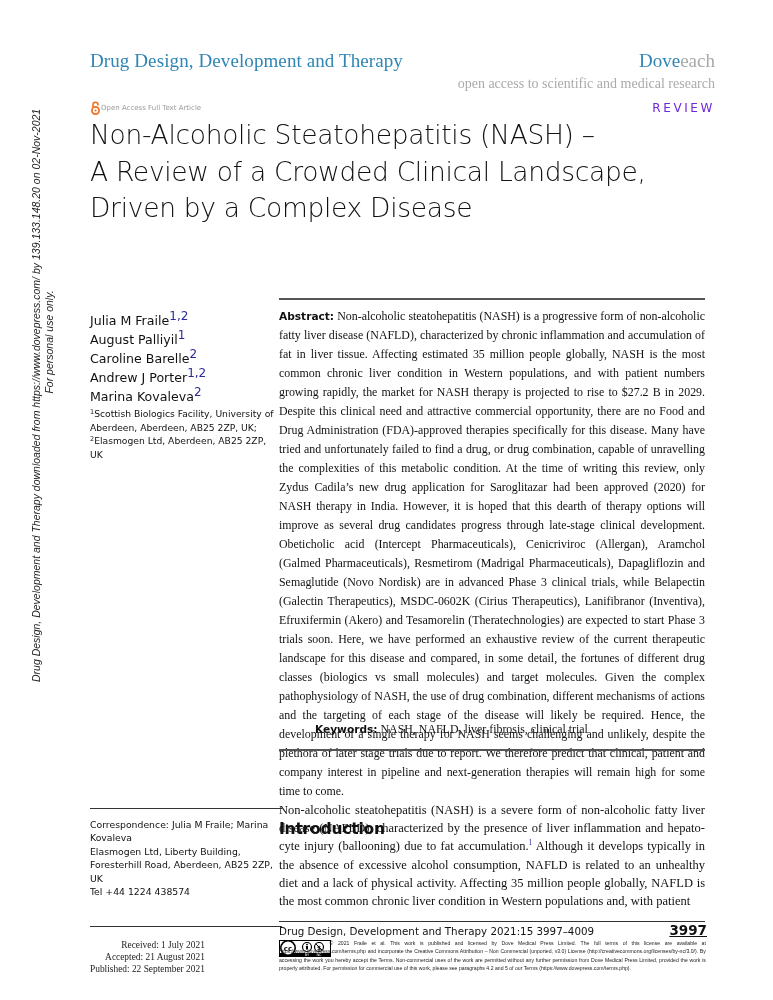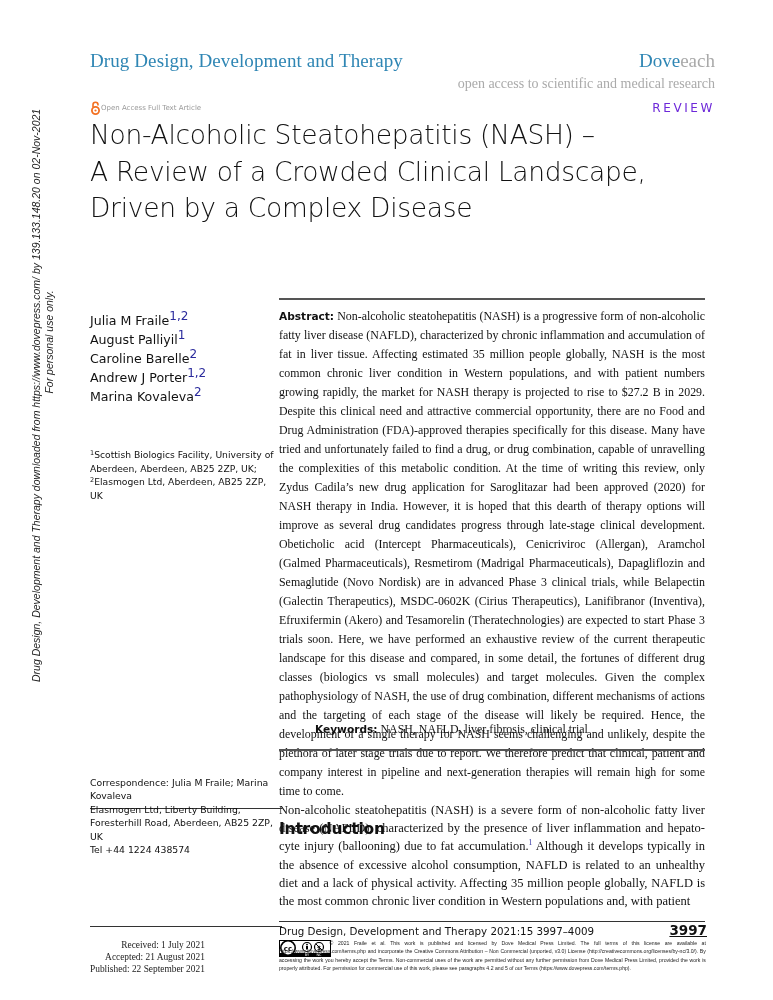--- a/index.html
+++ b/index.html
@@ -22,35 +22,35 @@
 
   .oa { left: 90px; top: 101px; display: flex; align-items: center; }
   .oa-icon { width: 11px; height: 14px; }
   .oa-label { font-family: "DejaVu Sans", sans-serif; font-size: 7px; color: #999; }
   .article-type { right: 58px; top: 101px; font-family: "DejaVu Sans", sans-serif; font-size: 12px; letter-spacing: 2.6px; color: #6d28d9; margin-left: 19px; }
 
   .title { left: 90px; top: 117px; width: 640px; font-family: "DejaVu Sans", sans-serif; font-weight: 300; font-size: 26.5px; line-height: 36.5px; color: #111; letter-spacing: -0.3px; }
 
   .authors { left: 90px; top: 311px; font-family: "DejaVu Sans", sans-serif; font-size: 12.6px; line-height: 19px; color: #111; }
   .authors sup { color: #2a2a9c; font-size: 12px; vertical-align: 5px; line-height: 0; }
-  .affils { left: 90px; top: 407px; width: 190px; font-family: "DejaVu Sans", sans-serif; font-size: 9.2px; line-height: 13.6px; color: #111; margin-top: 41px; }
+  .affils { left: 90px; top: 407px; width: 190px; font-family: "DejaVu Sans", sans-serif; font-size: 9.2px; line-height: 13.6px; color: #111; }
   .affils sup { font-size: 6.5px; vertical-align: 3px; line-height: 0; }
 
   .rule { position: absolute; background: #555; height: 1.5px; }
 
   .abstract { left: 279px; top: 307px; width: 426px; font-family: "Liberation Serif", serif; font-size: 11.9px; line-height: 19px; text-align: justify; color: #111; hyphens: manual; }
   .abstract .lbl { font-family: "DejaVu Sans", sans-serif; font-weight: bold; font-size: 10.6px; }
   .keywords { left: 279px; top: 721px; width: 426px; font-family: "Liberation Serif", serif; font-size: 11.9px; line-height: 16px; color: #111; margin-left: 36px; }
   .keywords .lbl { font-family: "DejaVu Sans", sans-serif; font-weight: bold; font-size: 10.6px; }
 
   .intro-heading { left: 279px; top: 780px; font-family: "DejaVu Sans", sans-serif; font-weight: bold; font-size: 15.5px; color: #111; letter-spacing: -0.2px; margin-top: 40px; }
   .intro-body { left: 279px; top: 801px; width: 426px; font-family: "Liberation Serif", serif; font-size: 12.5px; line-height: 18.2px; text-align: justify; color: #111; }
   .intro-body sup { color: #2a2a9c; font-size: 7.5px; vertical-align: 5px; line-height: 0; }
 
-  .corr { left: 90px; top: 776px; width: 192px; font-family: "DejaVu Sans", sans-serif; font-size: 9.3px; line-height: 13.4px; color: #111; }
+  .corr { left: 90px; top: 818px; width: 192px; font-family: "DejaVu Sans", sans-serif; font-size: 9.3px; line-height: 13.4px; color: #111; }
 
   .dates { left: 90px; top: 940px; font-family: Liberation Serif, serif; font-size: 9.4px; line-height: 11.8px; color: #222; text-align: right; }
 
   .footer-journal { left: 279px; top: 925px; font-family: "DejaVu Sans", sans-serif; font-size: 10.3px; color: #111; }
   .page-number { right: 66px; top: 922px; font-family: "DejaVu Sans", sans-serif; font-weight: bold; font-size: 13.5px; color: #111; text-decoration: underline; }
   .cc-badge { left: 279px; top: 940px; width: 52px; height: 17px; }
   .license { left: 279px; top: 939px; width: 427px; font-family: "Liberation Sans", sans-serif; font-size: 5.6px; line-height: 8.4px; color: #222; text-align: justify; text-indent: 55px; transform: scaleX(0.92); transform-origin: 0 0; width: 464px; }
 </style>
 </head>
 <body>

